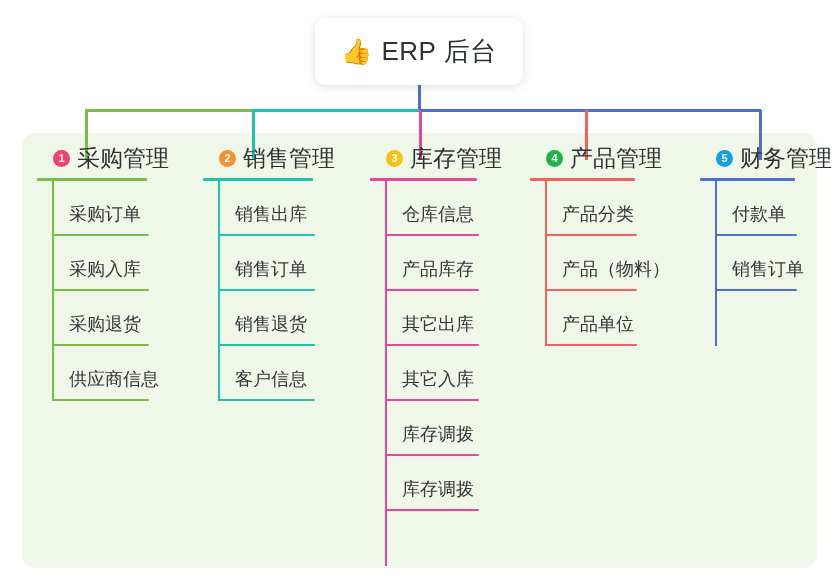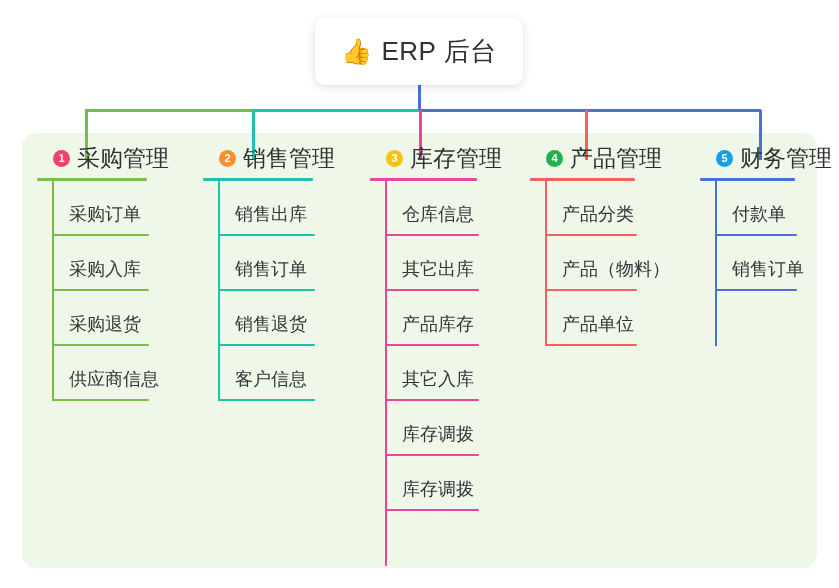--- a/index.html
+++ b/index.html
@@ -212,25 +212,25 @@
           <span class="badge" style="background: rgb(250, 193, 19);">3</span>
           <span class="col-title">库存管理</span>
         </div>
         <div class="col-rule" style="background: rgb(232, 69, 155); width: 107px;"></div>
         <div class="leaf-spine" style="background: rgb(232, 69, 155); top: 35px; height: 385px;"></div>
         <div class="leaf">
           <div class="leaf-text">仓库信息</div>
           <div class="leaf-rule" style="background: rgb(232, 69, 155); width: 94px;"></div>
         </div>
         <div class="leaf">
+          <div class="leaf-text">产品库存</div>
+          <div class="leaf-rule" style="background: rgb(232, 69, 155); width: 94px;"></div>
+        </div>
+        <div class="leaf">
           <div class="leaf-text">其它出库</div>
-          <div class="leaf-rule" style="background: rgb(232, 69, 155); width: 94px;"></div>
-        </div>
-        <div class="leaf">
-          <div class="leaf-text">产品库存</div>
           <div class="leaf-rule" style="background: rgb(232, 69, 155); width: 94px;"></div>
         </div>
         <div class="leaf">
           <div class="leaf-text">其它入库</div>
           <div class="leaf-rule" style="background: rgb(232, 69, 155); width: 94px;"></div>
         </div>
         <div class="leaf">
           <div class="leaf-text">库存调拨</div>
           <div class="leaf-rule" style="background: rgb(232, 69, 155); width: 94px;"></div>
         </div>

